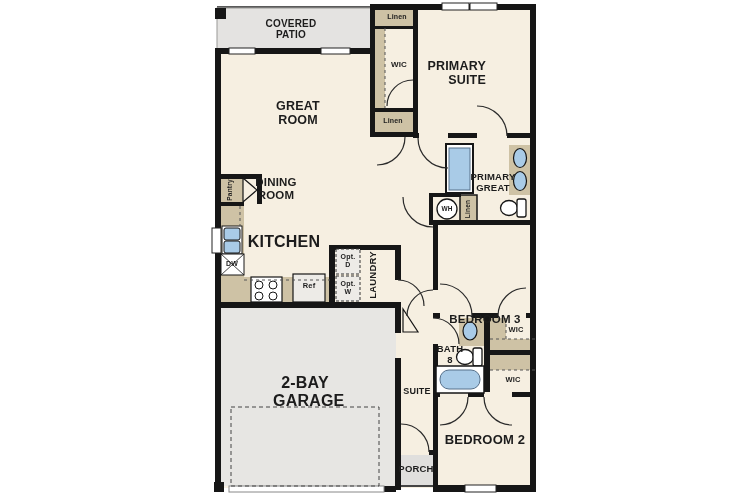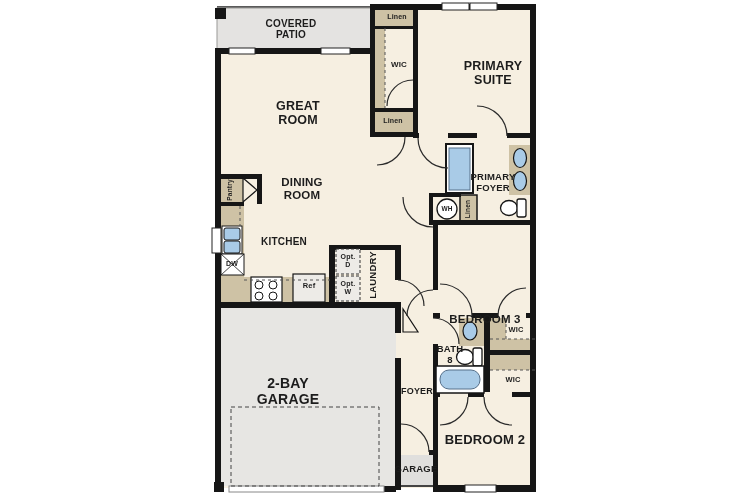--- a/index.html
+++ b/index.html
@@ -148,30 +148,30 @@
     <path d="M 433 318 A 26 26 0 0 1 459 344"></path>
     <path d="M 468 397 A 28 28 0 0 1 440 425"></path>
     <path d="M 484 397 A 28 28 0 0 0 512 425"></path>
     <path d="M 429 452 A 28 28 0 0 0 401 424"></path>
     <path d="M 398 280 A 26 26 0 0 1 424 306"></path>
   </g>
 </svg>
 
   <div class="lbl" style="left:291px;top:29px;width:72px;font-size:10px;">COVERED PATIO</div>
   <div class="lbl" style="left:298px;top:113px;width:64px;font-size:12.5px;">GREAT ROOM</div>
-  <div class="lbl" style="left:302px;top:189px;width:56px;font-size:11.5px;">DINING ROOM</div>
-  <div class="lbl nowrap" style="left:284px;top:242px;font-size:10px;text-align:center;">KITCHEN</div>
-  <div class="lbl" style="left:493px;top:73px;width:70px;font-size:12.5px;">PRIMARY SUITE</div>
-  <div class="lbl" style="left:493px;top:183px;width:58px;font-size:9.5px;">PRIMARY FOYER</div>
+  <div class="lbl" style="left:276px;top:189px;width:56px;font-size:11.5px;">DINING ROOM</div>
+  <div class="lbl nowrap" style="left:284px;top:242px;font-size:16px;text-align:center;">KITCHEN</div>
+  <div class="lbl" style="left:451px;top:73px;width:70px;font-size:12.5px;text-align:right;">PRIMARY SUITE</div>
+  <div class="lbl" style="left:493px;top:183px;width:58px;font-size:9.5px;">PRIMARY GREAT</div>
   <div class="lbl nowrap" style="left:485px;top:271px;font-size:11.5px;margin-top:48px;">BEDROOM 3</div>
   <div class="lbl nowrap" style="left:485px;top:440px;font-size:13px;">BEDROOM 2</div>
   <div class="lbl" style="left:450px;top:355px;width:32px;font-size:9.5px;">BATH 8</div>
-  <div class="lbl nowrap" style="left:417px;top:391px;font-size:9px;">FOYER</div>
-  <div class="lbl nowrap" style="left:416px;top:469px;font-size:9.5px;">GARAGE</div>
-  <div class="lbl" style="left:288px;top:392px;width:64px;font-size:14px;">2-BAY GARAGE</div>
+  <div class="lbl nowrap" style="left:417px;top:391px;font-size:9px;">SUITE</div>
+  <div class="lbl nowrap" style="left:416px;top:469px;font-size:9.5px;">PORCH</div>
+  <div class="lbl" style="left:305px;top:392px;width:64px;font-size:16px;">2-BAY GARAGE</div>
   <div class="vert lbl" style="left:373px;top:275px;font-size:9.5px;">LAUNDRY</div>
 
   <div class="lbl nowrap" style="left:397px;top:17px;font-size:7px;">Linen</div>
   <div class="lbl nowrap" style="left:399px;top:65px;font-size:8px;">WIC</div>
   <div class="lbl nowrap" style="left:393px;top:121px;font-size:7px;">Linen</div>
   <div class="vert lbl" style="left:468px;top:209px;font-size:6.5px;">Linen</div>
   <div class="lbl nowrap" style="left:516px;top:330px;font-size:7.5px;">WIC</div>
   <div class="lbl nowrap" style="left:513px;top:380px;font-size:7.5px;">WIC</div>
   <div class="vert lbl" style="left:230px;top:190px;font-size:6.5px;">Pantry</div>
 

